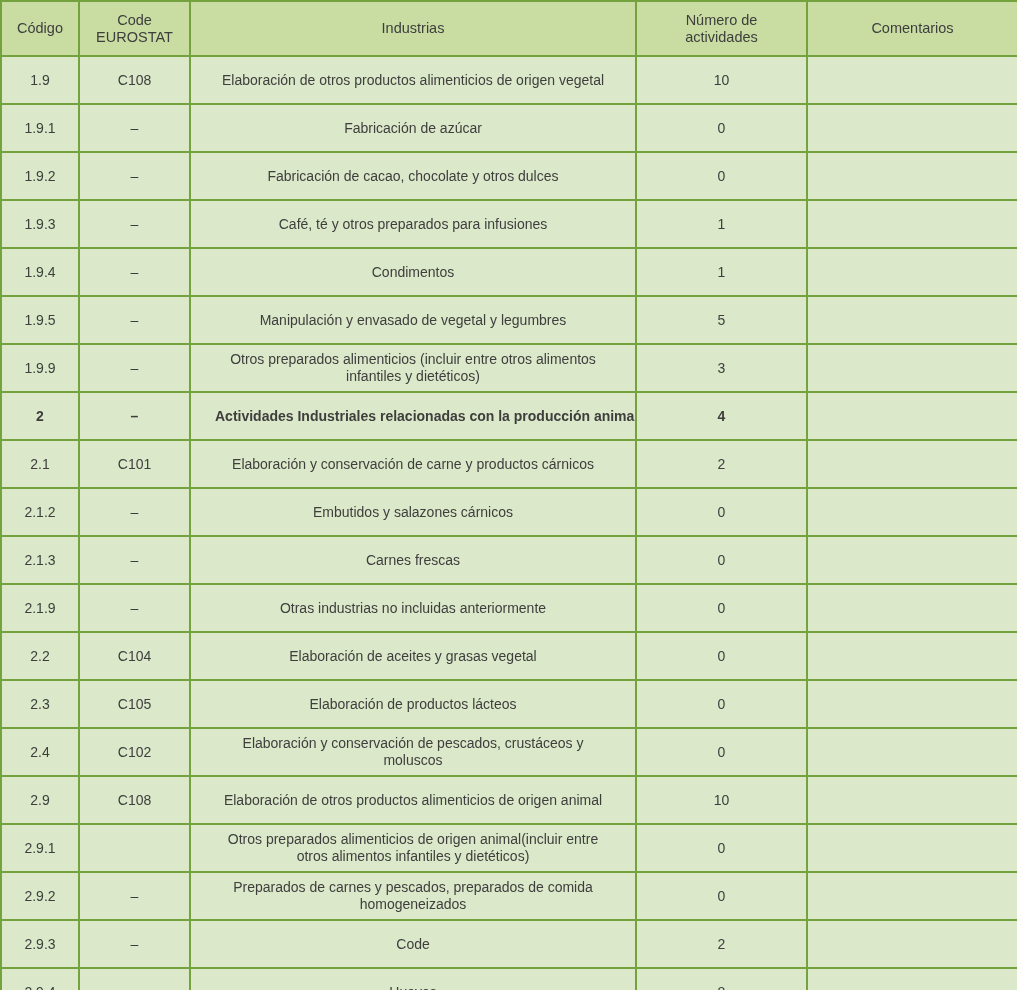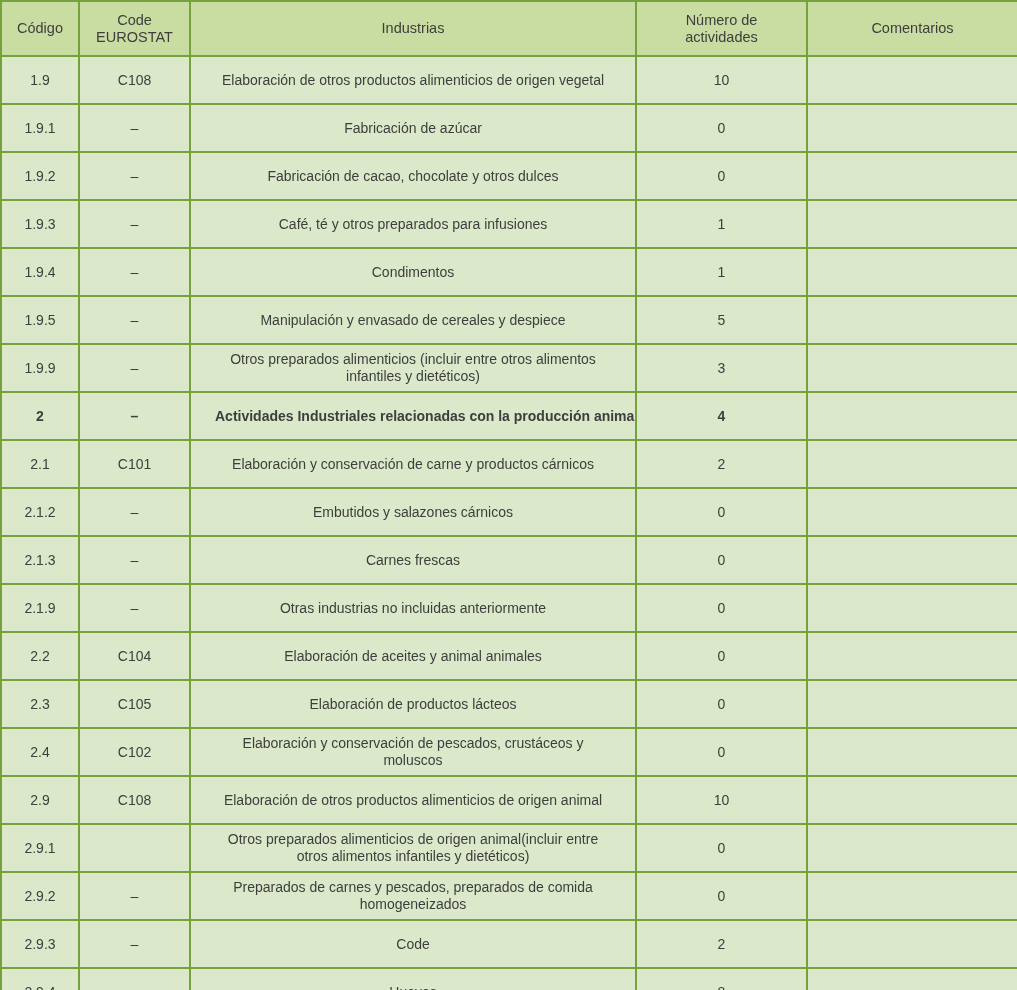--- a/index.html
+++ b/index.html
@@ -100,21 +100,21 @@
       <tr data-name="table-row">
         <td data-name="cell-codigo">1.9.4</td>
         <td data-name="cell-code-eurostat">–</td>
         <td data-name="cell-industria">Condimentos</td>
         <td data-name="cell-actividades">1</td>
         <td data-name="cell-comentario"></td>
       </tr>
       <tr data-name="table-row">
         <td data-name="cell-codigo">1.9.5</td>
         <td data-name="cell-code-eurostat">–</td>
-        <td data-name="cell-industria">Manipulación y envasado de cereales y despiece</td>
+        <td data-name="cell-industria">Manipulación y envasado de vegetal y legumbres</td>
         <td data-name="cell-actividades">5</td>
         <td data-name="cell-comentario"></td>
       </tr>
       <tr data-name="table-row">
         <td data-name="cell-codigo">1.9.9</td>
         <td data-name="cell-code-eurostat">–</td>
         <td data-name="cell-industria">Otros preparados alimenticios (incluir entre otros alimentos infantiles y dietéticos)</td>
         <td data-name="cell-actividades">3</td>
         <td data-name="cell-comentario"></td>
       </tr>
@@ -149,21 +149,21 @@
       <tr data-name="table-row">
         <td data-name="cell-codigo">2.1.9</td>
         <td data-name="cell-code-eurostat">–</td>
         <td data-name="cell-industria">Otras industrias no incluidas anteriormente</td>
         <td data-name="cell-actividades">0</td>
         <td data-name="cell-comentario"></td>
       </tr>
       <tr data-name="table-row">
         <td data-name="cell-codigo">2.2</td>
         <td data-name="cell-code-eurostat">C104</td>
-        <td data-name="cell-industria">Elaboración de aceites y animal animales</td>
+        <td data-name="cell-industria">Elaboración de aceites y grasas vegetal</td>
         <td data-name="cell-actividades">0</td>
         <td data-name="cell-comentario"></td>
       </tr>
       <tr data-name="table-row">
         <td data-name="cell-codigo">2.3</td>
         <td data-name="cell-code-eurostat">C105</td>
         <td data-name="cell-industria">Elaboración de productos lácteos</td>
         <td data-name="cell-actividades">0</td>
         <td data-name="cell-comentario"></td>
       </tr>

